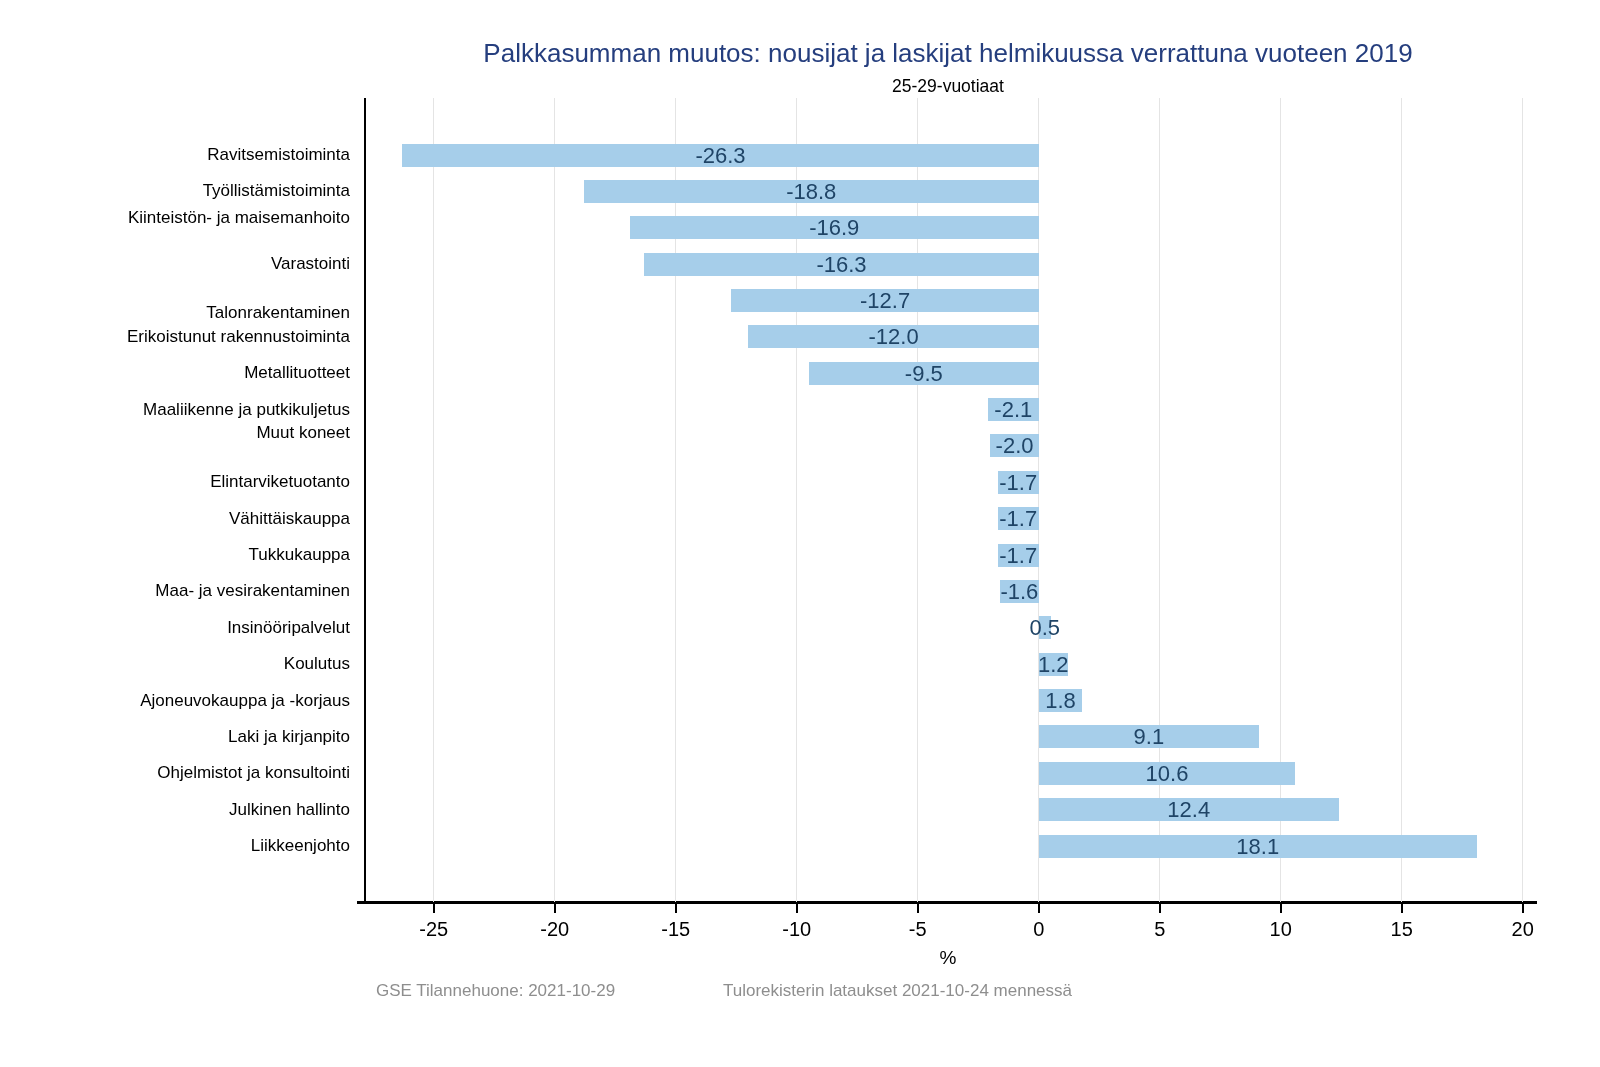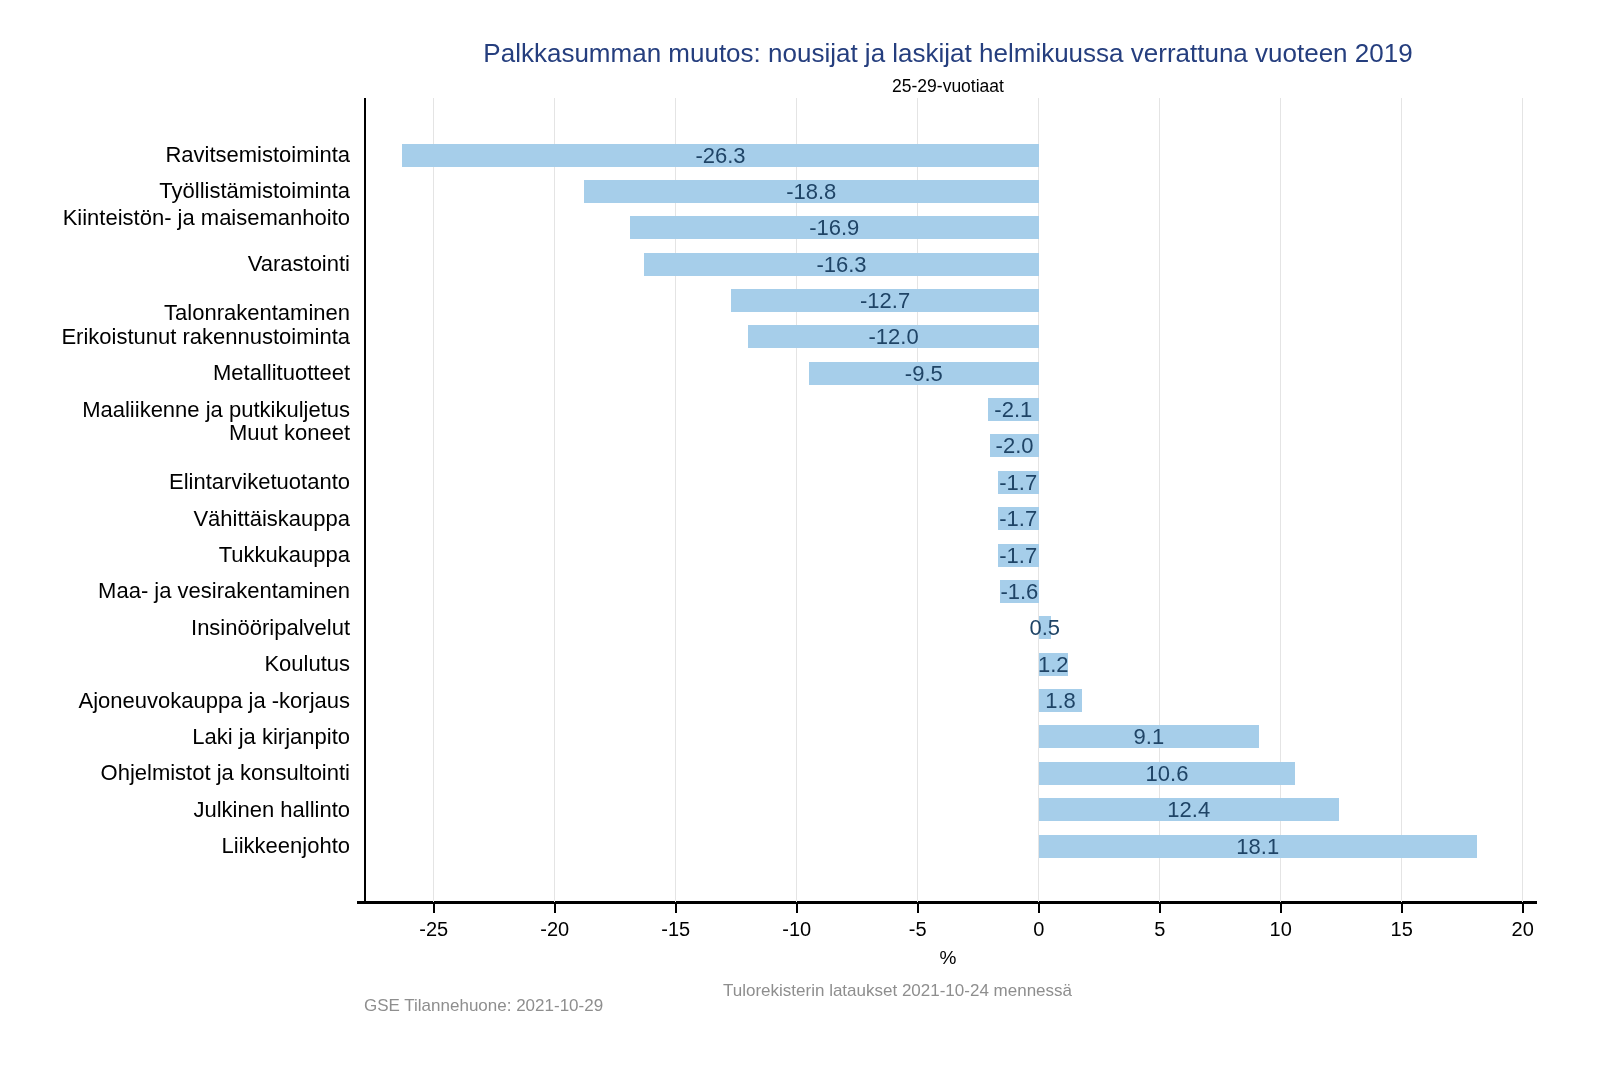--- a/index.html
+++ b/index.html
@@ -69,21 +69,21 @@
   }
   #category-labels {
     position: absolute;
     left: 0; top: 98px;
     width: 350px; height: 804px;
   }
   .cat-label {
     position: absolute;
     right: 0; width: 350px;
     text-align: right;
-    font-size: 22px;
+    font-size: 17px;
     line-height: 24px;
     height: 24px;
     color: #000000;
     white-space: nowrap;
   }
   .bar {
     position: absolute;
     height: 23px;
     background: #A6CEEA;
   }
@@ -96,21 +96,21 @@
     white-space: nowrap;
     z-index: 2;
   }
   .footer-note {
     position: absolute;
     top: 981px;
     font-size: 17px;
     color: #8E8E8E;
     white-space: nowrap;
   }
-  #footer-left  { left: 364px; margin-top: 15px; }
+  #footer-left  { left: 376px; }
   #footer-right { left: 723px; }
 </style>
 </head>
 <body>
 
 <div id="canvas">
 
   <div class="chart-title">Palkkasumman muutos: nousijat ja laskijat helmikuussa verrattuna vuoteen 2019</div>
 
   <div class="chart-subtitle">25-29-vuotiaat</div>

